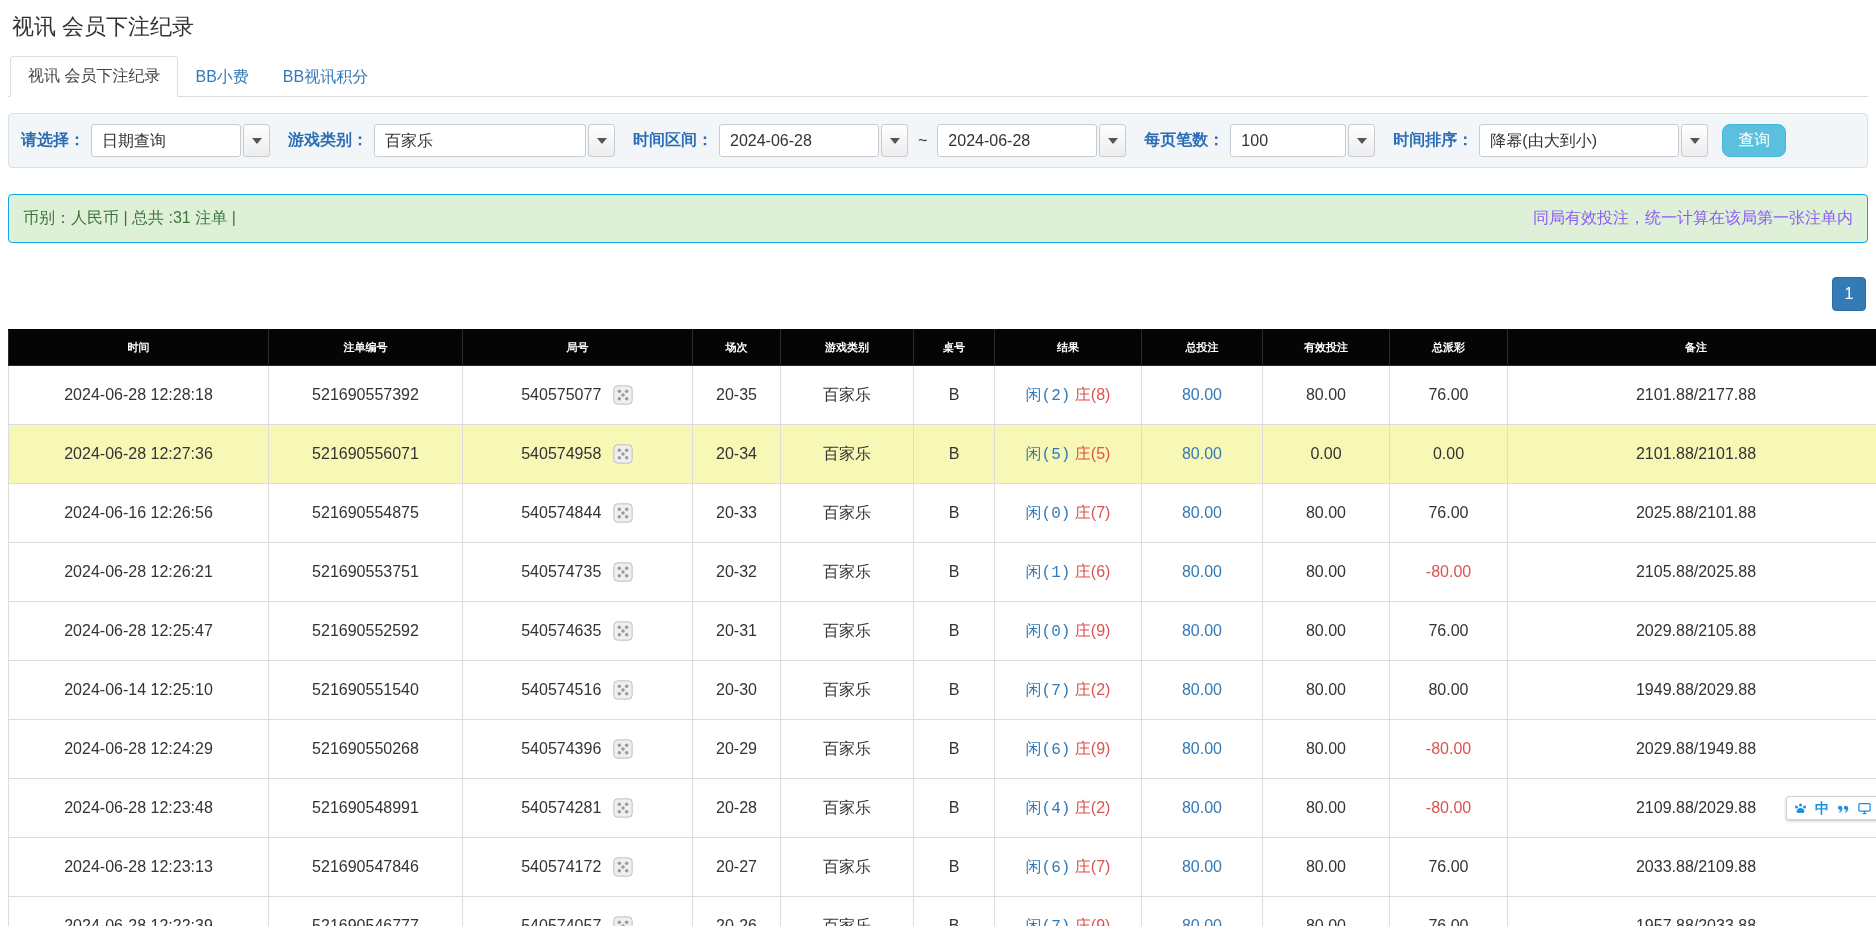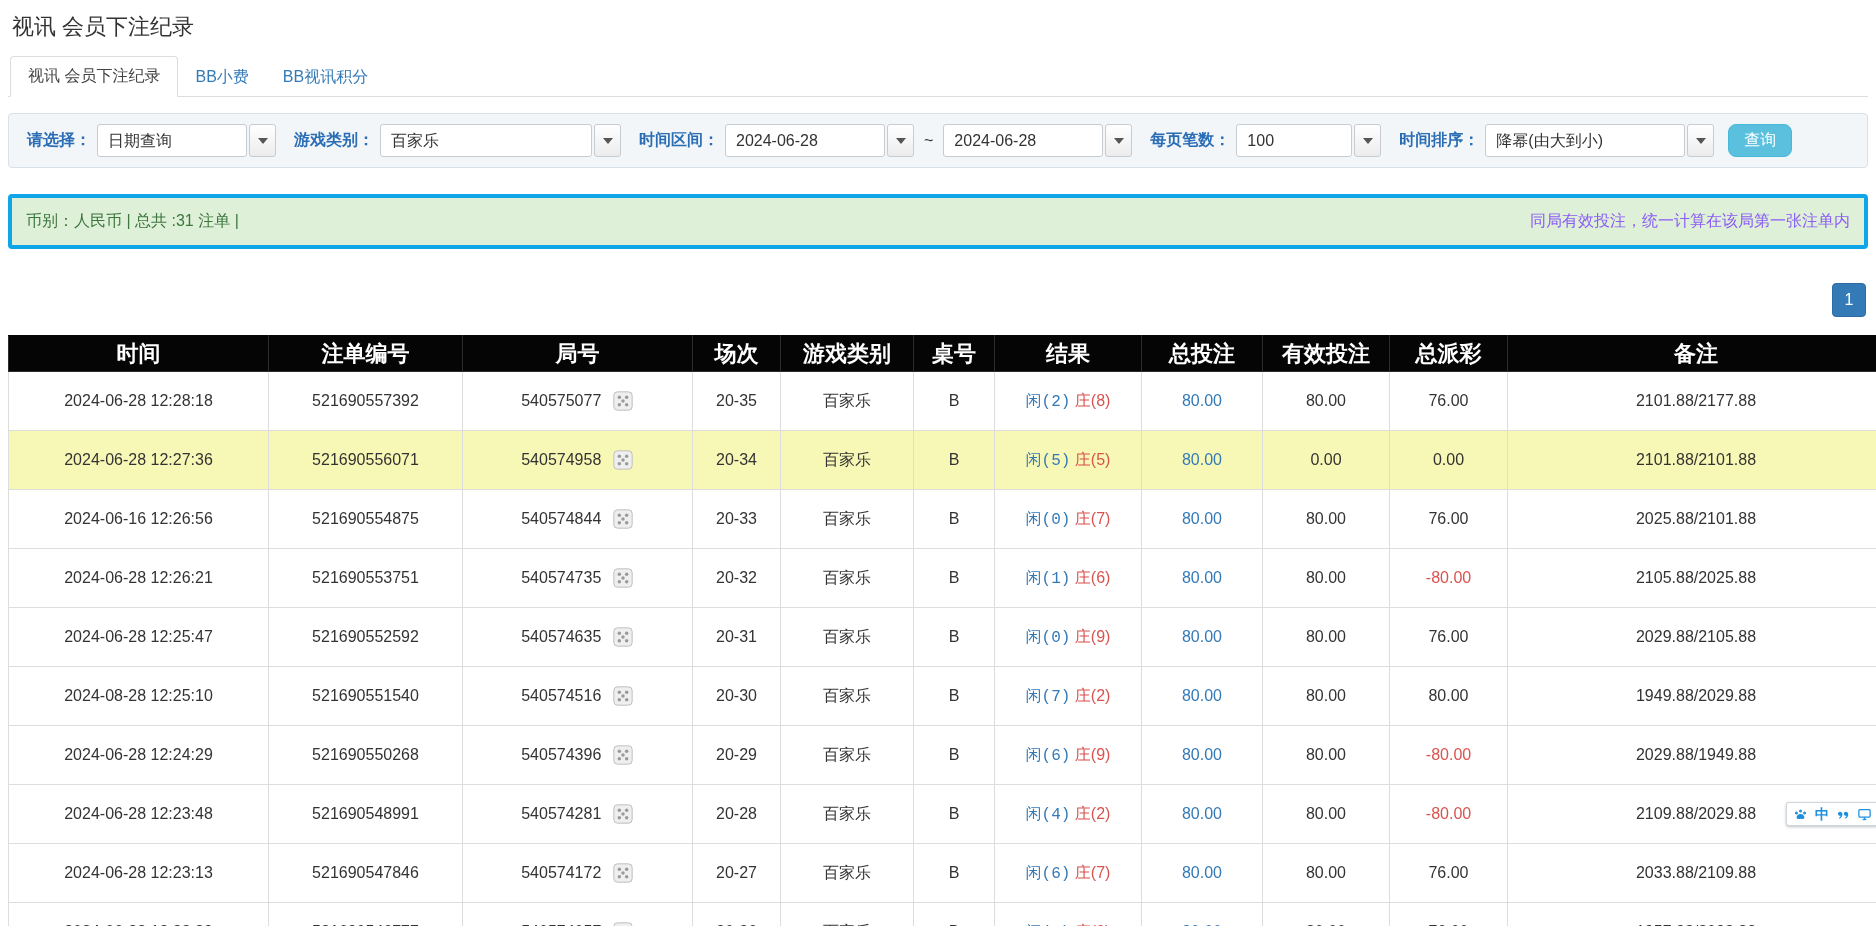--- a/index.html
+++ b/index.html
@@ -12,51 +12,51 @@
   
   .tabs { display:flex; border-bottom:1px solid #ddd; align-items:flex-end; padding-left:2px; }
   .tab { padding:9px 17px; font-size:16px; cursor:pointer; position:relative; margin-bottom:-1px; }
   .tab.active { background:#fff; border:1px solid #ddd; border-bottom:1px solid #fff; border-radius:4px 4px 0 0; color:#444; }
   .tab.inactive { color:#337ab7; }
 
   
   .filterbar { margin-top:16px; background:#f2f6f9; border:1px solid #d9e1e8; border-radius:4px;
     padding:10px 12px; display:flex; align-items:center; flex-wrap:nowrap; }
   .f-label { color:#2a6db5; font-weight:bold; font-size:16px; margin:0 6px 0 18px; white-space:nowrap; }
-  .f-label:first-child { margin-left:6px; }
+  .f-label:first-child { margin-left:0; }
   .combo { display:flex; align-items:flex-start; }
   .combo-box { background:#fff; border:1px solid #c6ccd2; border-radius:3px; height:33px;
     line-height:31px; padding:0 10px; font-size:16px; color:#333; white-space:nowrap; }
   .combo-arrow { width:27px; height:33px; margin-left:2px; border:1px solid #c6ccd2; border-radius:3px;
     background:linear-gradient(#ffffff,#ececec); display:flex; align-items:center; justify-content:center; cursor:pointer; }
   .caret { width:0; height:0; border-left:5px solid transparent; border-right:5px solid transparent; border-top:6px solid #555; }
   .w-select .combo-box { width:150px; }
   .w-game .combo-box   { width:212px; }
   .w-date .combo-box   { width:160px; }
   .w-size .combo-box   { width:116px; }
   .w-sort .combo-box   { width:200px; }
   .tilde { margin:0 10px; font-size:16px; color:#333; }
   .search-btn { margin-left:14px; height:33px; padding:0 15px; background:#5bc0de; border:1px solid #46b8da;
     color:#fff; font-size:16px; border-radius:8px; cursor:pointer; }
 
   
-  .summary { margin-top:26px; background:#dff0d8; border:4px solid #0ea5e9; border-radius:4px;
+  .summary { margin-top:26px; background:#dff0d8; border:1px solid #0ea5e9; border-radius:4px;
     padding:13px 14px; display:flex; justify-content:space-between; align-items:center; font-size:16px; }
   .summary-left { color:#3c763d; }
   .summary-right { color:#8b5cf6; }
 
   
   .pag-row { margin-top:34px; display:flex; justify-content:flex-end; padding-right:2px; }
   .pag-btn { width:34px; height:34px; background:#337ab7; border:1px solid #2e6da4; color:#fff;
     font-size:16px; border-radius:4px; display:flex; align-items:center; justify-content:center; cursor:pointer; }
 
   
   .grid-wrap { margin-top:18px; }
   table.grid { width:100%; border-collapse:collapse; table-layout:fixed; }
-  .grid th { background:#050505; color:#fff; font-size:22px; font-weight:bold; height:36px;
+  .grid th { background:#050505; color:#fff; font-size:11px; font-weight:bold; height:36px;
     border:1px solid #2c2c2c; border-top:1px solid #050505; text-align:center; }
   .grid td { height:59px; border:1px solid #ddd; text-align:center; font-size:16px; color:#333;
     background:#fff; overflow:hidden; white-space:nowrap; }
   .grid tr.hl td { background:#f8f8b6; }
   .round-cell span.num { vertical-align:middle; }
   .replay-icon { display:inline-block; vertical-align:middle; margin-left:6px; cursor:pointer; line-height:0; }
   .res-player { color:#337ab7;font-family:Liberation Mono, monospace; }
   .res-banker { color:#d9534f; }
   .bet-link { color:#337ab7; text-decoration:none; cursor:pointer; }
   .payout.neg { color:#d9534f; }
@@ -334,21 +334,21 @@
     </td>
     <td>80.00</td>
     <td class="payout">76.00</td>
     <td class="remark-cell">
       <span>2029.88/2105.88</span>
       
     </td>
   </tr>
 
   <tr>
-    <td>2024-08-28 12:25:10</td>
+    <td>2024-06-14 12:25:10</td>
     <td>521690551540</td>
     <td class="round-cell">
       <span class="num">540574516</span>
       <span class="replay-icon">
         <svg width="22" height="22" viewBox="0 0 24 24">
           <rect x="2" y="2" width="20" height="20" rx="4" fill="#efefef" stroke="#b9b9b9"></rect>
           <circle cx="8" cy="8" r="1.9" fill="#9a9a9a"></circle>
                   <circle cx="16" cy="8" r="1.9" fill="#9a9a9a"></circle>
           <circle cx="12" cy="12" r="1.9" fill="#9a9a9a"></circle>
           <circle cx="8" cy="16" r="1.9" fill="#9a9a9a"></circle>

